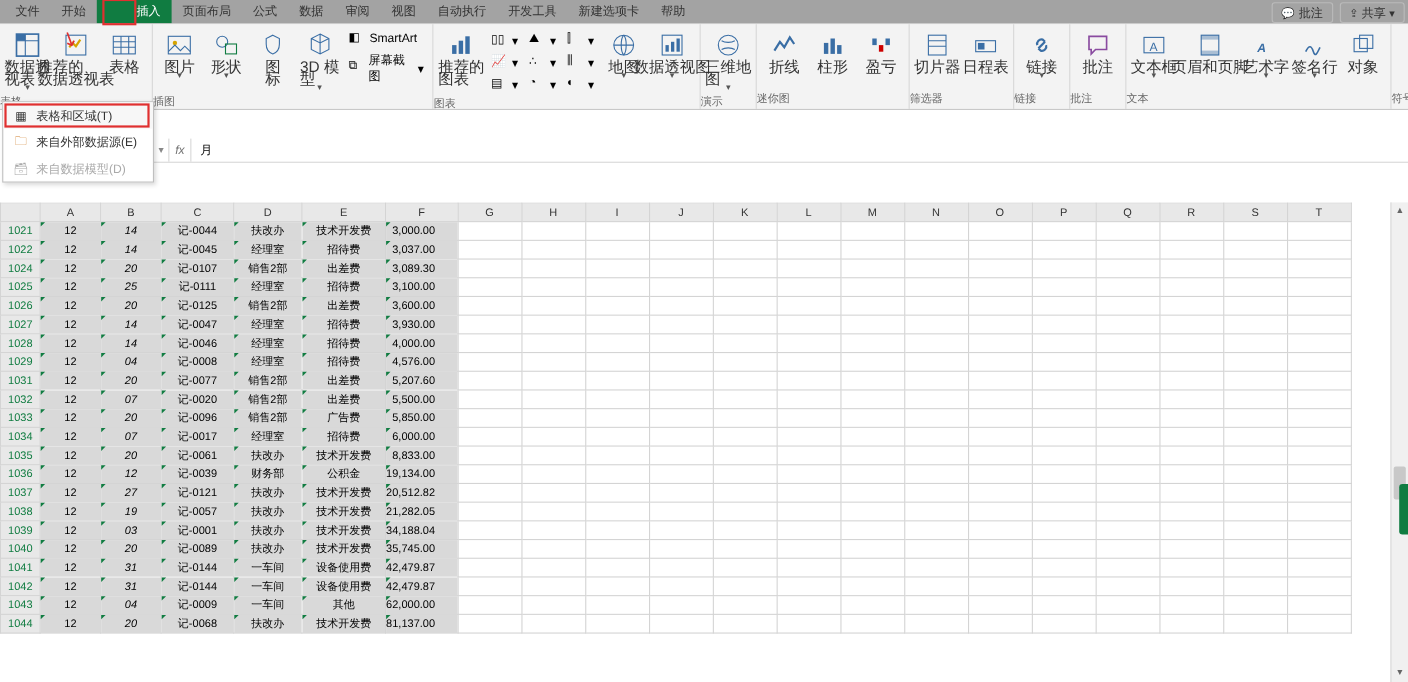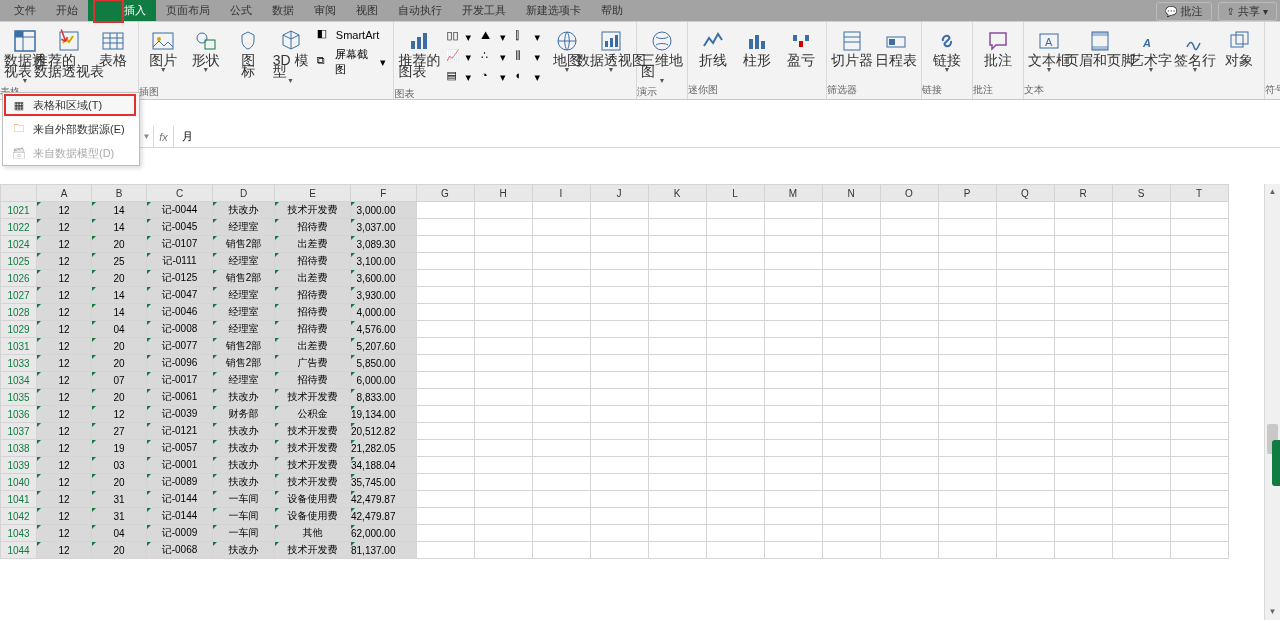--- a/index.html
+++ b/index.html
@@ -51,21 +51,21 @@
 .grid-wrap { position:absolute; left:0; top:184px; right:0; bottom:0; overflow:hidden; }
 .grid { border-collapse:collapse; table-layout:fixed; }
 .grid th, .grid td { border:1px solid #d4d4d4; height:17px; font-size:10px; font-weight:normal; }
 .grid thead th { background:#e8e8e8; color:#333; text-align:center; }
 .grid .corner { width:36px; background:#e8e8e8; }
 .grid tbody th { width:36px; background:#e8e8e8; color:#107c41; text-align:center; font-size:10px; }
 .grid td { background:#fff; }
 
 .grid td.sel { background:#d9d9d9; color:#000; }
 .grid td.c-a { width:55px; text-align:center; }
-.grid td.c-b { width:55px; text-align:center; }
+.grid td.c-b { width:55px; text-align:center;font-style:italic; }
 .grid td.c-c { width:66px; text-align:center; }
 .grid td.c-d { width:62px; text-align:center; }
 .grid td.c-e { width:76px; text-align:center; }
 .grid td.c-f { width:58px; text-align:right; padding-right:20px; }
 .grid td.c-rest { width:58px; }
 .grid thead th.c-a{width:55px}.grid thead th.c-b{width:55px}.grid thead th.c-c{width:66px}.grid thead th.c-d{width:62px}.grid thead th.c-e{width:76px}.grid thead th.c-f{width:58px}.grid thead th.c-rest{width:58px}
 
 
 .grid td.sel { position:relative; }
 .grid td.sel::before { content:""; position:absolute; left:0; top:0; border-top:4px solid #107c41; border-right:4px solid transparent; }
@@ -712,20 +712,43 @@
           <td class="c-rest"></td>
           <td class="c-rest"></td>
           <td class="c-rest"></td>
           <td class="c-rest"></td>
           <td class="c-rest"></td>
           <td class="c-rest"></td>
           <td class="c-rest"></td>
           <td class="c-rest"></td>
         </tr>
         <tr>
+          <th>1032</th>
+          <td class="sel c-a">12</td>
+          <td class="sel c-b">07</td>
+          <td class="sel c-c">记-0020</td>
+          <td class="sel c-d">销售2部</td>
+          <td class="sel c-e">出差费</td>
+          <td class="sel c-f">5,500.00</td>
+          <td class="c-rest"></td>
+          <td class="c-rest"></td>
+          <td class="c-rest"></td>
+          <td class="c-rest"></td>
+          <td class="c-rest"></td>
+          <td class="c-rest"></td>
+          <td class="c-rest"></td>
+          <td class="c-rest"></td>
+          <td class="c-rest"></td>
+          <td class="c-rest"></td>
+          <td class="c-rest"></td>
+          <td class="c-rest"></td>
+          <td class="c-rest"></td>
+          <td class="c-rest"></td>
+        </tr>
+        <tr>
           <th>1033</th>
           <td class="sel c-a">12</td>
           <td class="sel c-b">20</td>
           <td class="sel c-c">记-0096</td>
           <td class="sel c-d">销售2部</td>
           <td class="sel c-e">广告费</td>
           <td class="sel c-f">5,850.00</td>
           <td class="c-rest"></td>
           <td class="c-rest"></td>
           <td class="c-rest"></td>

